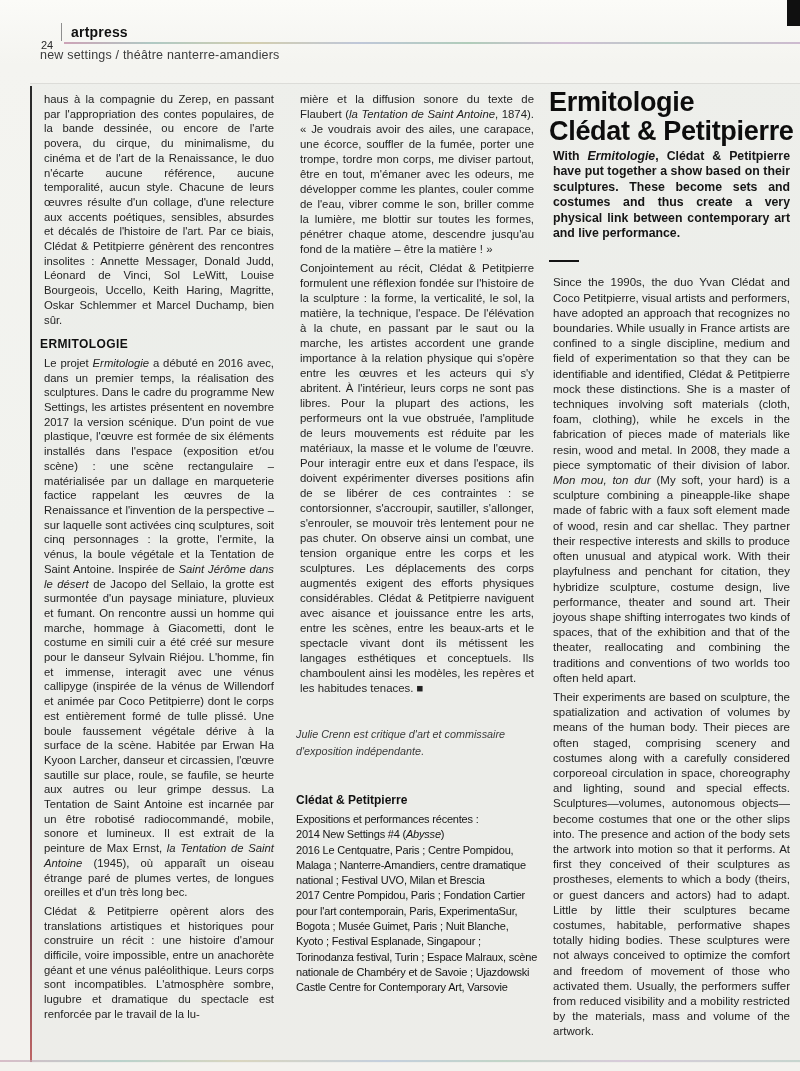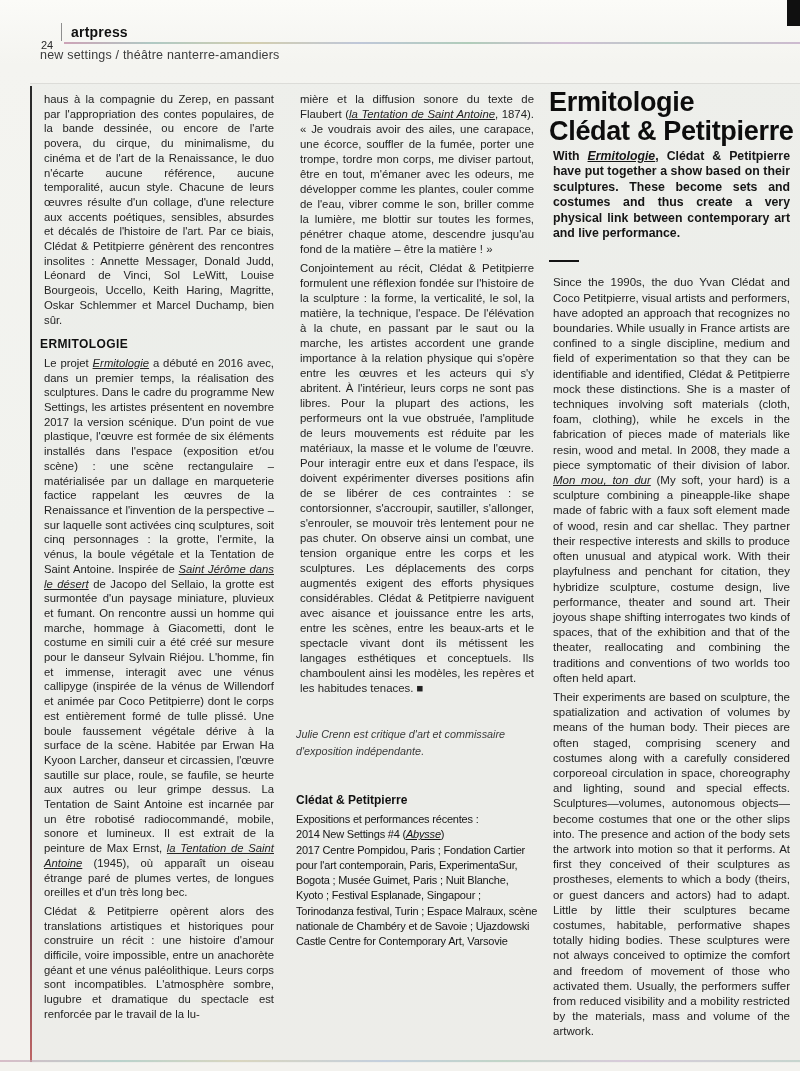--- a/index.html
+++ b/index.html
@@ -21,21 +21,21 @@
     background:linear-gradient(180deg,#2a2a2a 0%,#222 70%,#7a4a50 88%,#c06666 100%);}
   .corner-mark{position:absolute;right:0;top:0;width:13px;height:26px;background:#101010;}
   .rainbow-bottom{position:absolute;left:0;right:0;top:1060px;height:1.5px;opacity:.65;
     background:linear-gradient(90deg,#c9a0b4 0%,#9ec4bc 15%,#cfc9a8 30%,#aebfd8 48%,#a9c8b4 63%,#cdb8d2 78%,#b2c8c0 100%);}
 
   .col{position:absolute;top:88px;text-align:justify;}
   #col1{left:40px;width:238px;font-size:11.3px;line-height:14.7px;}
   #col2{left:296px;width:242px;font-size:11.4px;line-height:15px;}
   #col3{left:549px;width:245px;font-size:11.5px;line-height:15.2px;}
   .col p{margin:4px;}
-  .it{font-style:italic;text-decoration:underline;}
+  .it{font-style:italic;}
   .sec-head{font-weight:bold;font-size:12px;letter-spacing:.4px;margin:10px 0 3px;text-align:left;color:#101010;}
   .title{font-size:27px;line-height:28.5px;font-weight:bold;letter-spacing:-.3px;text-align:left;color:#0d0d0d;}
   .standfirst{font-weight:bold;font-size:12.3px;line-height:15.4px;margin-top:13px;color:#151515;}
   .title-rule{width:30px;height:2px;background:#131313;margin:19px 0 13px;}
   .credit{margin-top:30px;font-style:italic;font-size:10.8px;line-height:16.5px;color:#3a3a3a;text-align:left;}
   .bio{margin-top:34px;text-align:left;}
   .bio-title{font-weight:bold;font-size:12px;color:#101010;margin-bottom:4px;}
   .bio-line{font-size:11px;line-height:15.3px;letter-spacing:-.2px;color:#141414;}
 </style>
 </head>
@@ -61,20 +61,21 @@
 </div>
 
 <div class="col" id="col2">
   <p><span>mière et la diffusion sonore du texte de Flaubert (</span><span class="it">la Tentation de Saint Antoine</span><span>, 1874). « Je voudrais avoir des ailes, une carapace, une écorce, souffler de la fumée, porter une trompe, tordre mon corps, me diviser partout, être en tout, m'émaner avec les odeurs, me développer comme les plantes, couler comme de l'eau, vibrer comme le son, briller comme la lumière, me blottir sur toutes les formes, pénétrer chaque atome, descendre jusqu'au fond de la matière – être la matière ! »</span></p>
   <p>Conjointement au récit, Clédat &amp; Petitpierre formulent une réflexion fondée sur l'histoire de la sculpture : la forme, la verticalité, le sol, la matière, la technique, l'espace. De l'élévation à la chute, en passant par le saut ou la marche, les artistes accordent une grande importance à la relation physique qui s'opère entre les œuvres et les acteurs qui s'y abritent. À l'intérieur, leurs corps ne sont pas libres. Pour la plupart des actions, les performeurs ont la vue obstruée, l'amplitude de leurs mouvements est réduite par les matériaux, la masse et le volume de l'œuvre. Pour interagir entre eux et dans l'espace, ils doivent expérimenter diverses positions afin de se libérer de ces contraintes : se contorsionner, s'accroupir, sautiller, s'allonger, s'enrouler, se mouvoir très lentement pour ne pas chuter. On observe ainsi un combat, une tension organique entre les corps et les sculptures. Les déplacements des corps augmentés exigent des efforts physiques considérables. Clédat &amp; Petitpierre naviguent avec aisance et jouissance entre les arts, entre les scènes, entre les beaux-arts et le spectacle vivant dont ils métissent les langages esthétiques et conceptuels. Ils chamboulent ainsi les modèles, les repères et les habitudes tenaces. ■</p>
   <div class="credit">Julie Crenn est critique d'art et commissaire d'exposition indépendante.</div>
   <div class="bio">
     <div class="bio-title">Clédat &amp; Petitpierre</div>
     <div class="bio-line"><span>Expositions et performances récentes :</span></div>
     <div class="bio-line"><span>2014 New Settings #4 (</span><span class="it">Abysse</span><span>)</span></div>
+    <div class="bio-line"><span>2016 Le Centquatre, Paris ; Centre Pompidou, Malaga ; Nanterre-Amandiers, centre dramatique national ; Festival UVO, Milan et Brescia</span></div>
     <div class="bio-line"><span>2017 Centre Pompidou, Paris ; Fondation Cartier pour l'art contemporain, Paris, ExperimentaSur, Bogota ; Musée Guimet, Paris ; Nuit Blanche, Kyoto ; Festival Esplanade, Singapour ; Torinodanza festival, Turin ; Espace Malraux, scène nationale de Chambéry et de Savoie ; Ujazdowski Castle Centre for Contemporary Art, Varsovie</span></div>
   </div>
 </div>
 
 <div class="col" id="col3">
   <div class="title">
     <div>Ermitologie</div>
     <div>Clédat &amp; Petitpierre</div>
   </div>
   <p class="standfirst"><span>With </span><span class="it">Ermitologie</span><span>, Clédat &amp; Petitpierre have put together a show based on their sculptures. These become sets and costumes and thus create a very physical link between contemporary art and live performance.</span></p>

